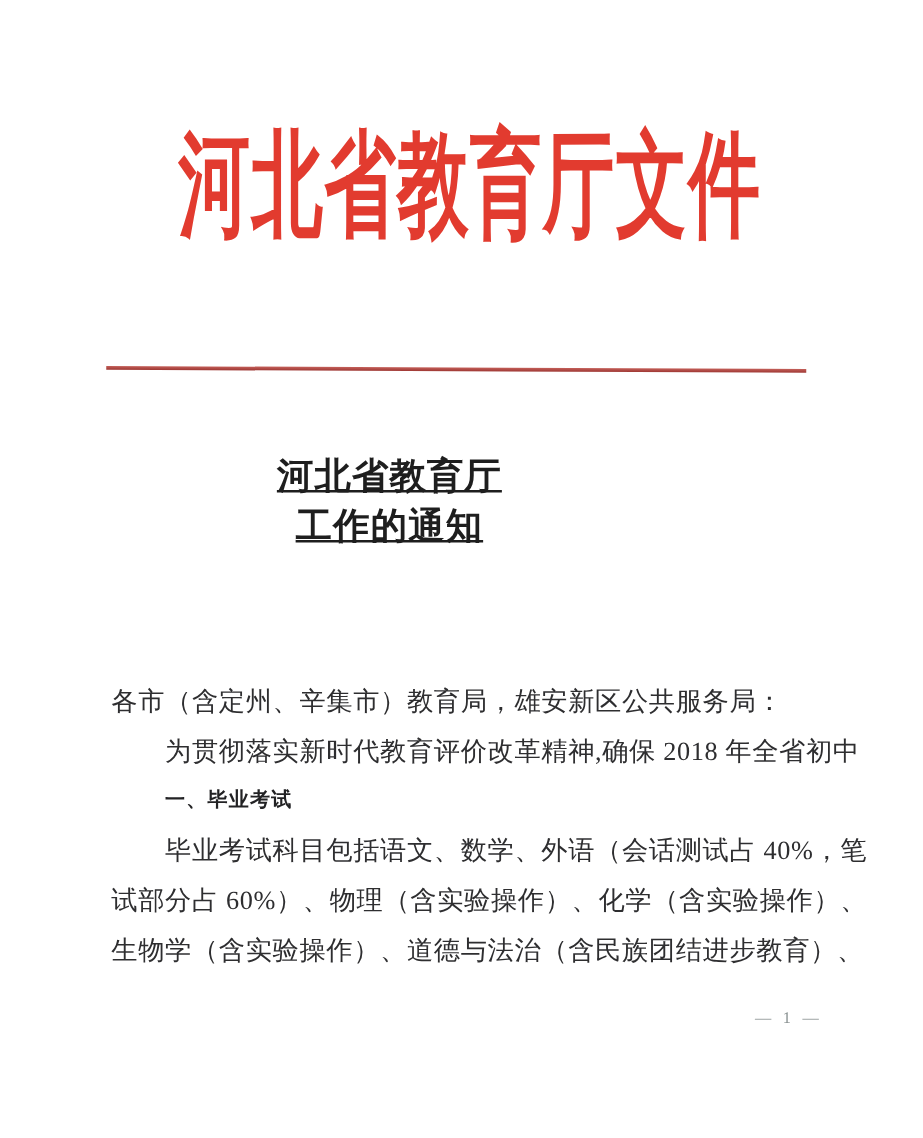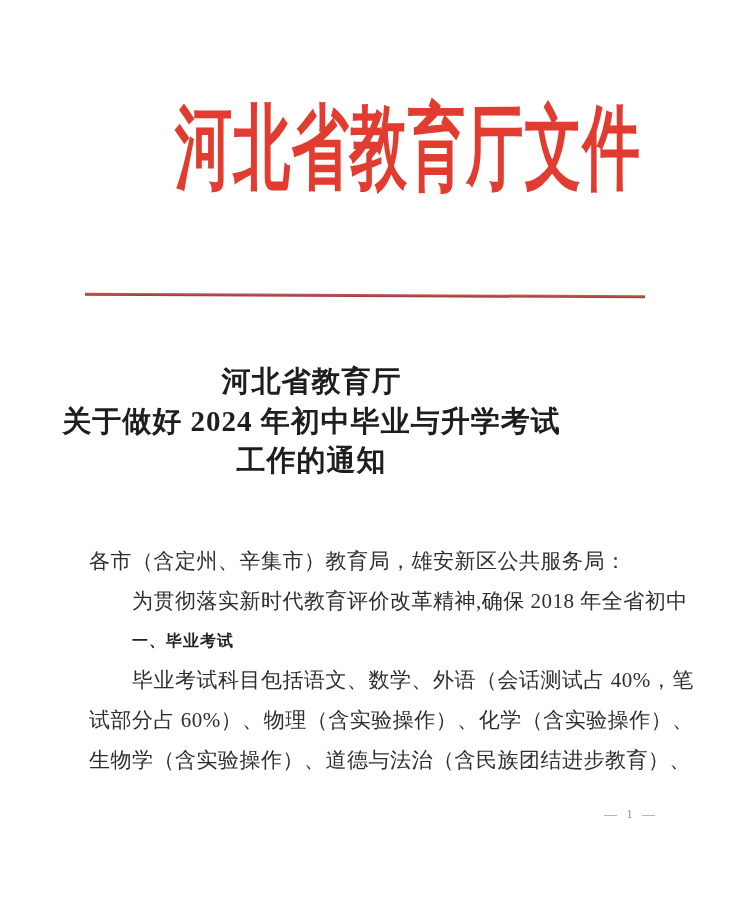--- a/index.html
+++ b/index.html
@@ -22,21 +22,20 @@
   
   .masthead{
     position:absolute;top:96px;left:0;width:738px;
     text-align:center;
     color:var(--header-red);
     font-size:92px;
     font-weight:bold;
     line-height:104px;
     white-space:nowrap;
     letter-spacing:2px;
-    padding-left:32px;
   }
   .masthead .squeeze{
     display:inline-block;
     transform:scaleX(0.62);
     transform-origin:center center;
   }
   
   .doc-number{
     position:absolute;top:261px;left:0;width:738px;
     text-align:center;
@@ -53,20 +52,21 @@
   }
   
   .title-block{
     position:absolute;top:362px;left:0;width:623px;
     text-align:center;
     color:var(--title-black);
     font-weight:bold;
     font-size:29px;
     line-height:39.5px;
     letter-spacing:1px;
+    text-decoration:underline;
   }
   
   .body-block{
     position:absolute;top:542px;left:89px;width:578px;
     color:var(--body-black);
     font-size:21px;
     line-height:39.7px;
     letter-spacing:0.5px;
     white-space:nowrap;
   }
@@ -95,21 +95,20 @@
 
   <div class="masthead">
     <span class="squeeze">河北省教育厅文件</span>
   </div>
 
 
   <div class="red-line"></div>
 
   <div class="title-block">
       <div class="title-line">河北省教育厅</div>
-      <div class="title-line">关于做好 2024 年初中毕业与升学考试</div>
       <div class="title-line">工作的通知</div>
     </div>
 
   <div class="body-block">
       <div class="body-line">各市（含定州、辛集市）教育局，雄安新区公共服务局：</div>
       <div class="body-line indent">为贯彻落实新时代教育评价改革精神,确保 2018 年全省初中</div>
       <div class="body-line indent bold">一、毕业考试</div>
       <div class="body-line indent">毕业考试科目包括语文、数学、外语（会话测试占 40%，笔</div>
       <div class="body-line">试部分占 60%）、物理（含实验操作）、化学（含实验操作）、</div>
       <div class="body-line">生物学（含实验操作）、道德与法治（含民族团结进步教育）、</div>

